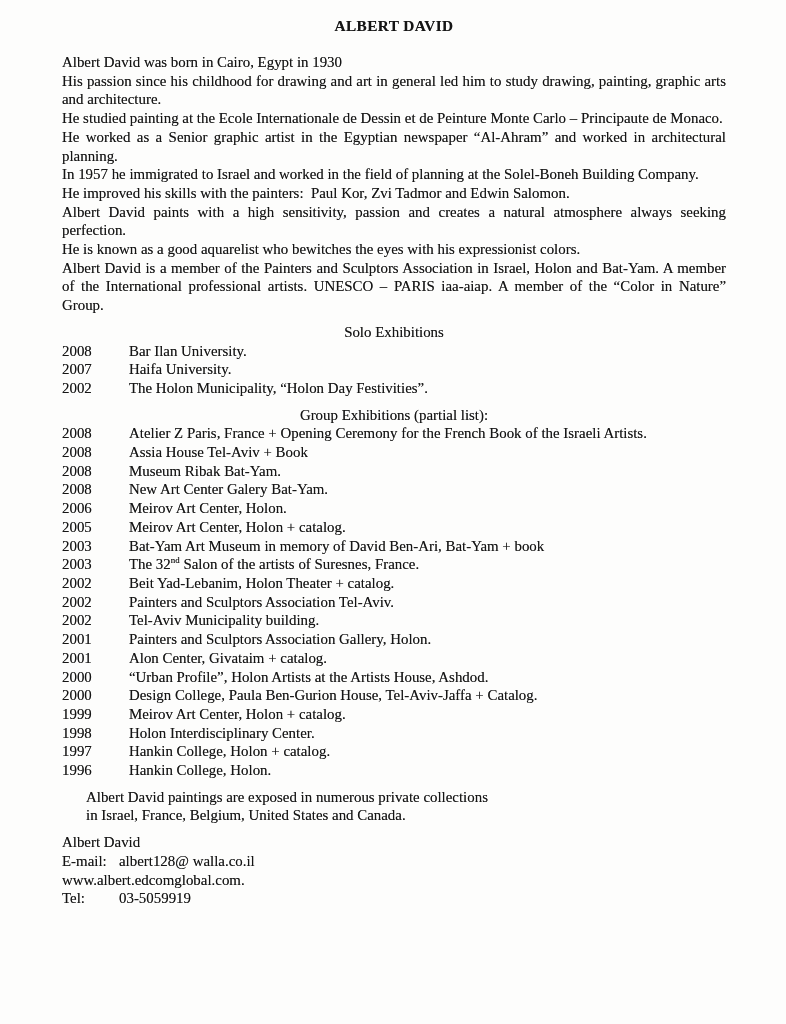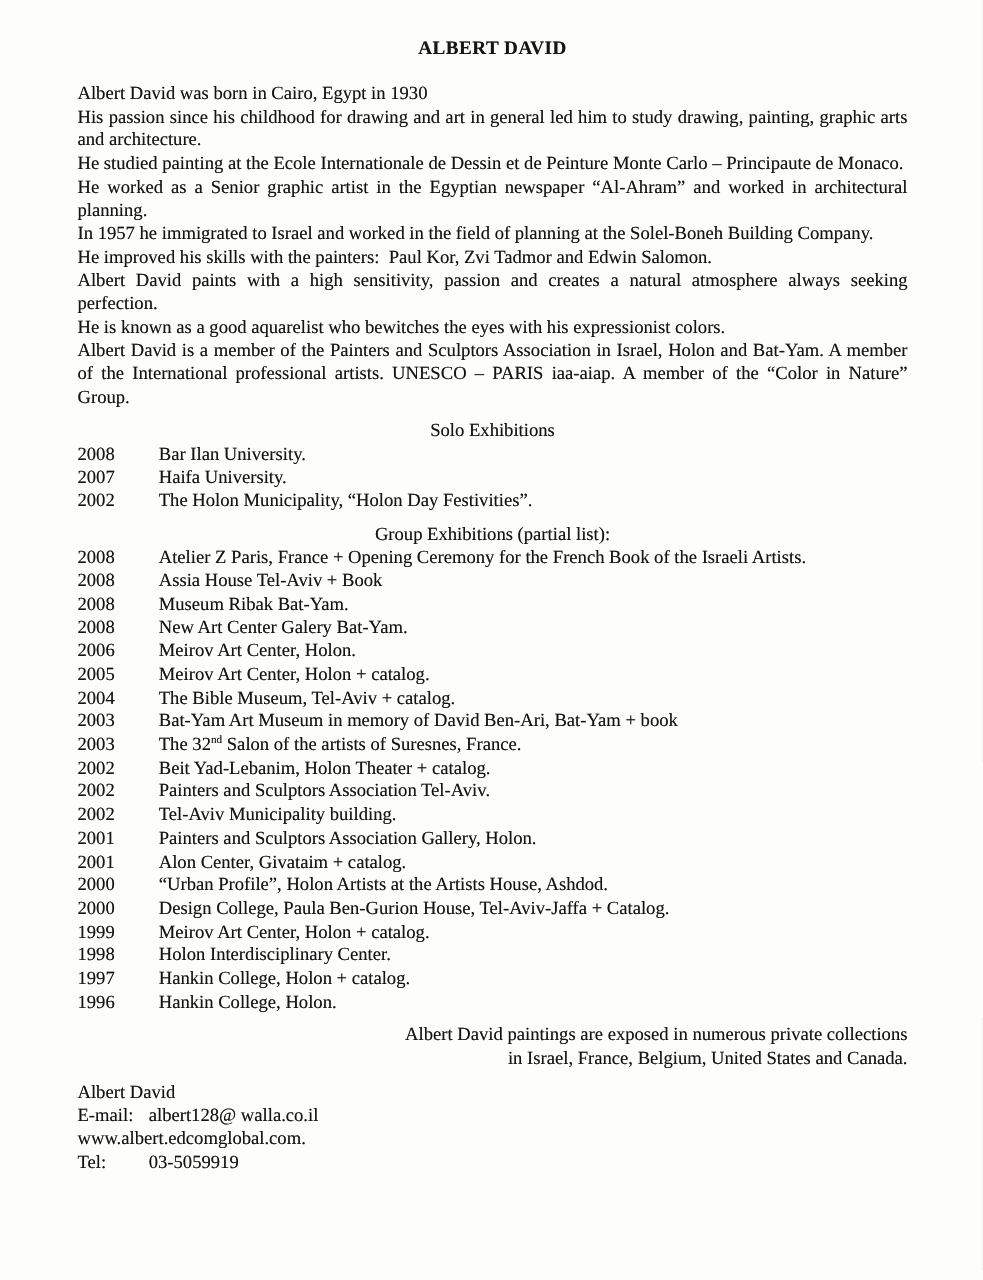--- a/index.html
+++ b/index.html
@@ -14,50 +14,50 @@
     font-size: 14.9px;
     line-height: 18.7px;
     color: #151515;
   }
   .page {
     position: relative;
     box-sizing: border-box;
     width: 786px;
     height: 1024px;
     background: #fdfdfc;
-    padding: 29px 60px 0 62px;
+    padding: 16px 60px 0 62px;
     overflow: hidden;
     text-shadow: 0 0 0.4px rgba(20,20,20,0.55);
   }
   .doc-title {
     margin: 0 0 17px 0;
     font-size: 15.3px;
     line-height: 20px;
     font-weight: 700;
     text-align: center;
     letter-spacing: 0.4px;
   }
   .bio { margin: 0; }
   .para {
     margin: 0;
     text-align: justify;
   }
   .section {
     margin-top: 8px;
   }
   .exh-heading { text-align: center; }
-  .exh-row { display: flex; gap: 10px; }
+  .exh-row { display: flex; }
   .exh-year { flex: 0 0 55px; }
-  .exh-text { flex: 1 1 auto; }
+  .exh-text { flex: 1 1 auto; margin-left: 12px; }
   sup {
     font-size: 0.6em;
     line-height: 0;
     vertical-align: super;
   }
-  .collections div { text-align: right; margin-left: 24px; }
+  .collections div { text-align: left; margin-left: 24px; }
   .contact-row { display: flex; }
   .contact-label { flex: 0 0 57px; }
   .contact-label:empty { display: none; }
   .contact-value { flex: 1 1 auto; }
 </style>
 </head>
 <body>
 
 <div class="page">
 
@@ -129,24 +129,20 @@
   <div class="exh-row">
     <span class="exh-year">2006</span>
     <span class="exh-text">Meirov Art Center, Holon.</span>
   </div>
 
   <div class="exh-row">
     <span class="exh-year">2005</span>
     <span class="exh-text">Meirov Art Center, Holon + catalog.</span>
   </div>
 
-  <div class="exh-row">
-    <span class="exh-year">2004</span>
-    <span class="exh-text">The Bible Museum, Tel-Aviv + catalog.</span>
-  </div>
 
   <div class="exh-row">
     <span class="exh-year">2003</span>
     <span class="exh-text">Bat-Yam Art Museum in memory of David Ben-Ari, Bat-Yam + book</span>
   </div>
 
   <div class="exh-row">
     <span class="exh-year">2003</span>
     <span class="exh-text">The 32<sup>nd</sup> Salon of the artists of Suresnes, France.</span>
   </div>

